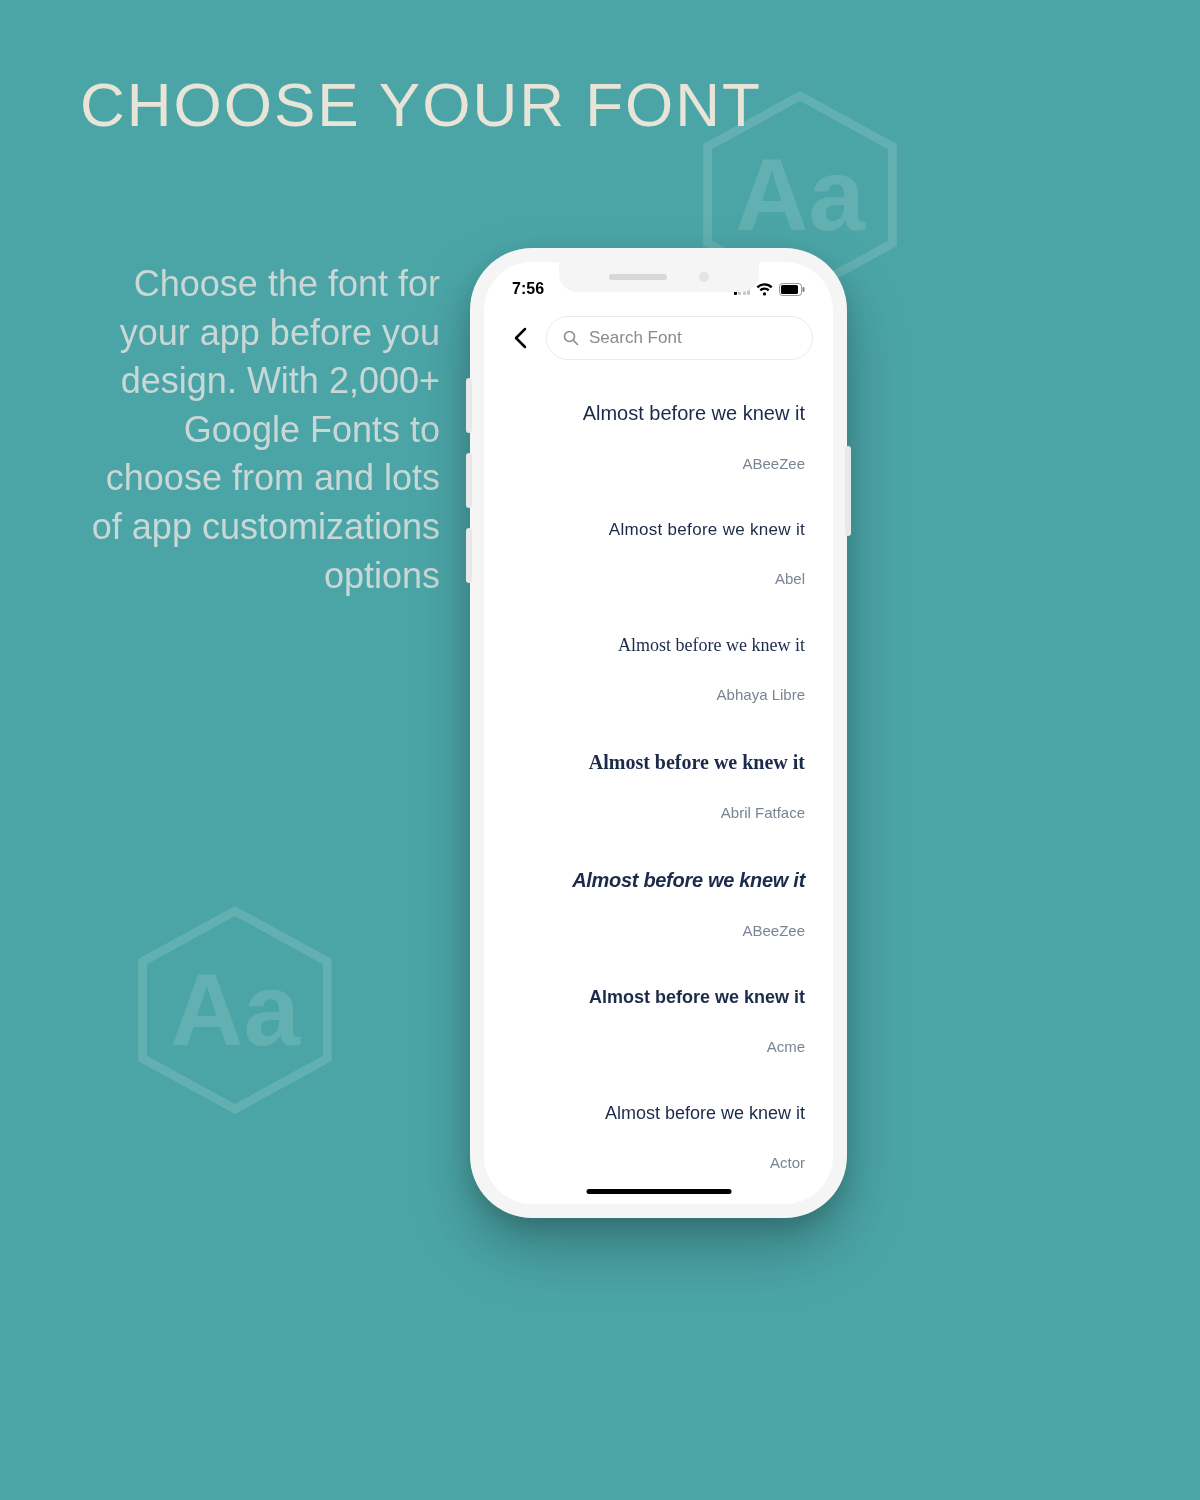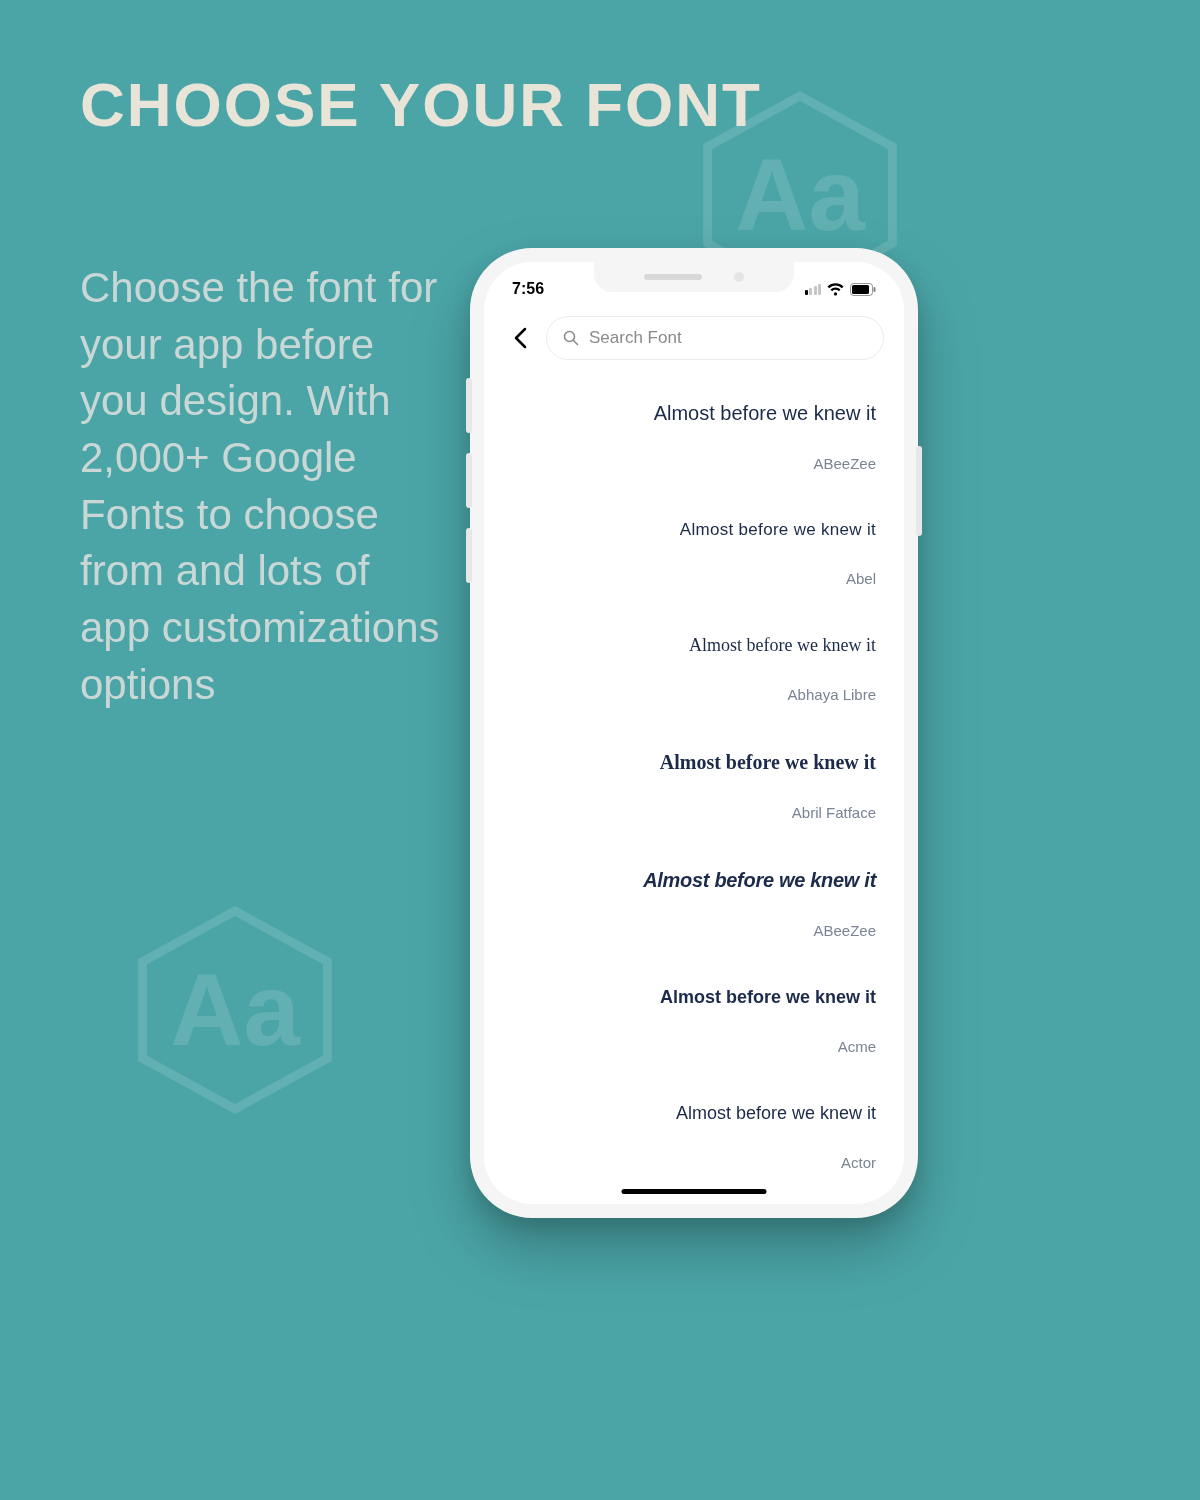--- a/index.html
+++ b/index.html
@@ -17,39 +17,40 @@
     }
     .hex-top { top: 85px; right: 290px; width: 220px; height: 220px; }
     .hex-bottom { bottom: 380px; left: 125px; width: 220px; height: 220px; }
     .hex-icon svg { width: 100%; height: 100%; }
     .title {
       position: absolute;
       top: 72px;
       left: 80px;
       color: #e8e4d8;
       font-size: 62px;
-      font-weight: 700;
+      font-weight: 400;
       letter-spacing: 2px;
       line-height: 1.05;
     }
     .subtitle {
       position: absolute;
       top: 260px;
       left: 80px;
       width: 360px;
       color: #c9d8d6;
-      font-size: 42px;
+      font-size: 36px;
       font-weight: 500;
       line-height: 1.35;
+      text-align: right;
     }
     .phone {
       position: absolute;
       top: 248px;
       left: 470px;
-      width: 448px;
+      width: 377px;
       height: 970px;
       background: #f5f5f5;
       border-radius: 62px;
       box-shadow: 0 30px 60px rgba(0,0,0,0.25), 0 10px 20px rgba(0,0,0,0.12);
       padding: 14px;
     }
     .phone::before, .phone::after {
       content: '';
       position: absolute;
       background: #e8e8e8;

